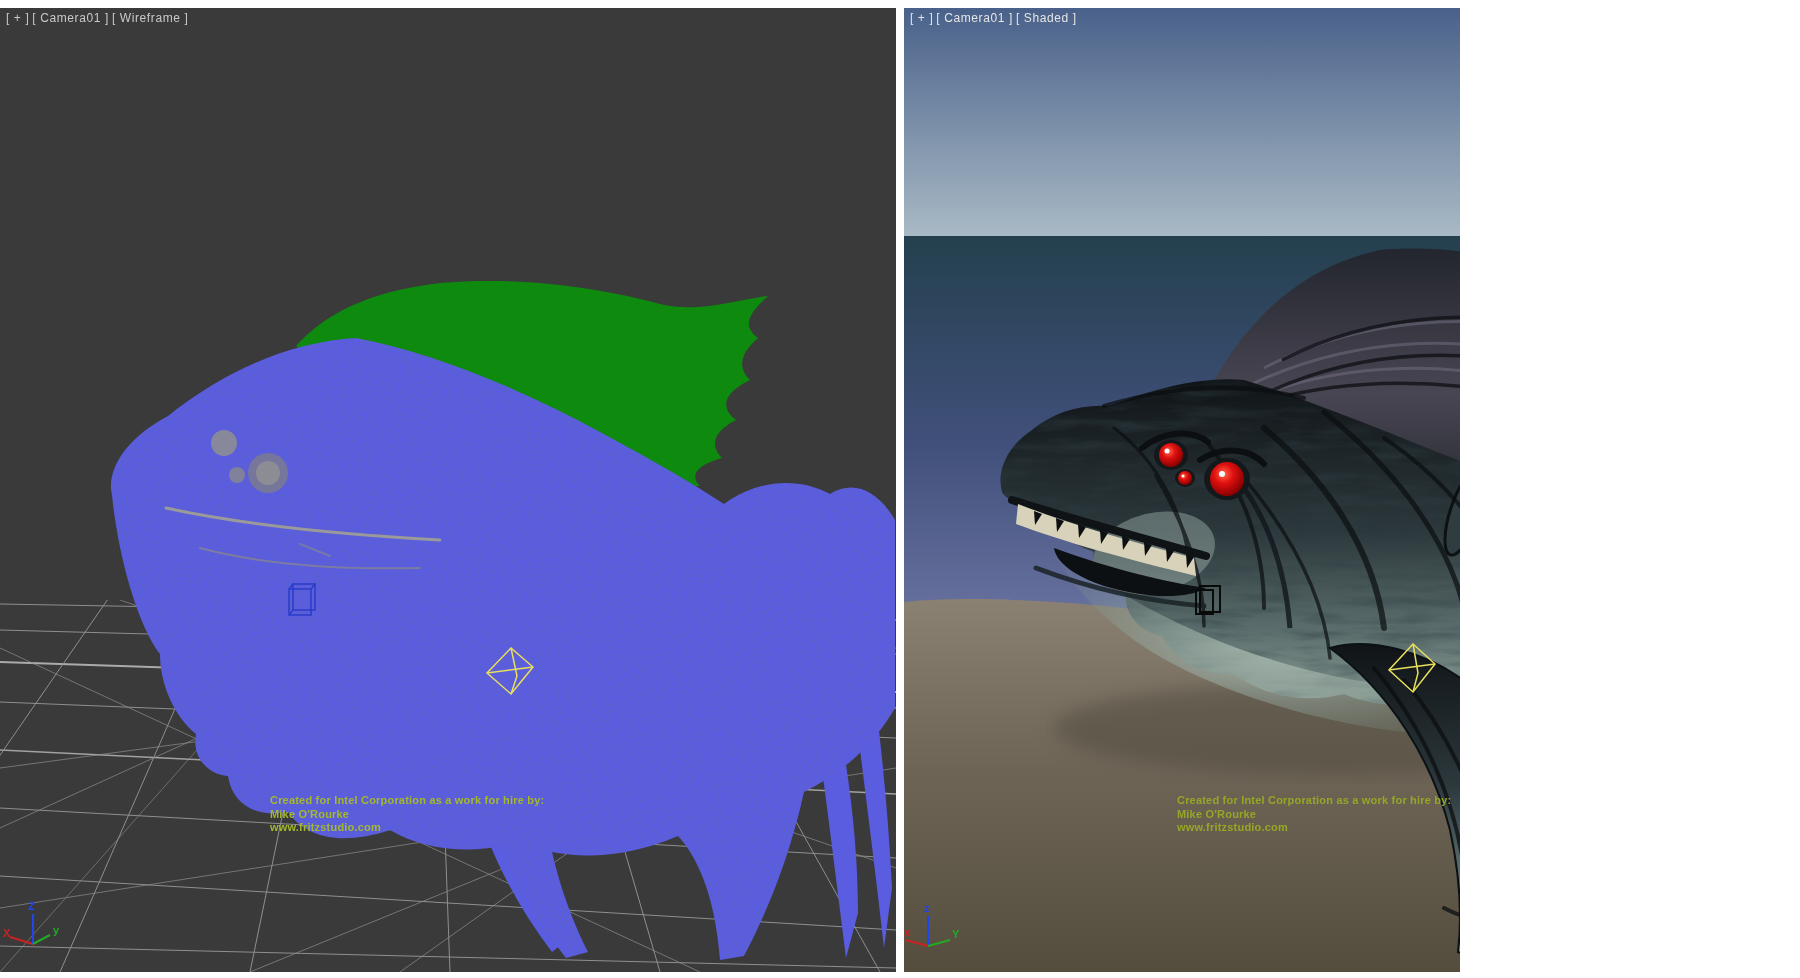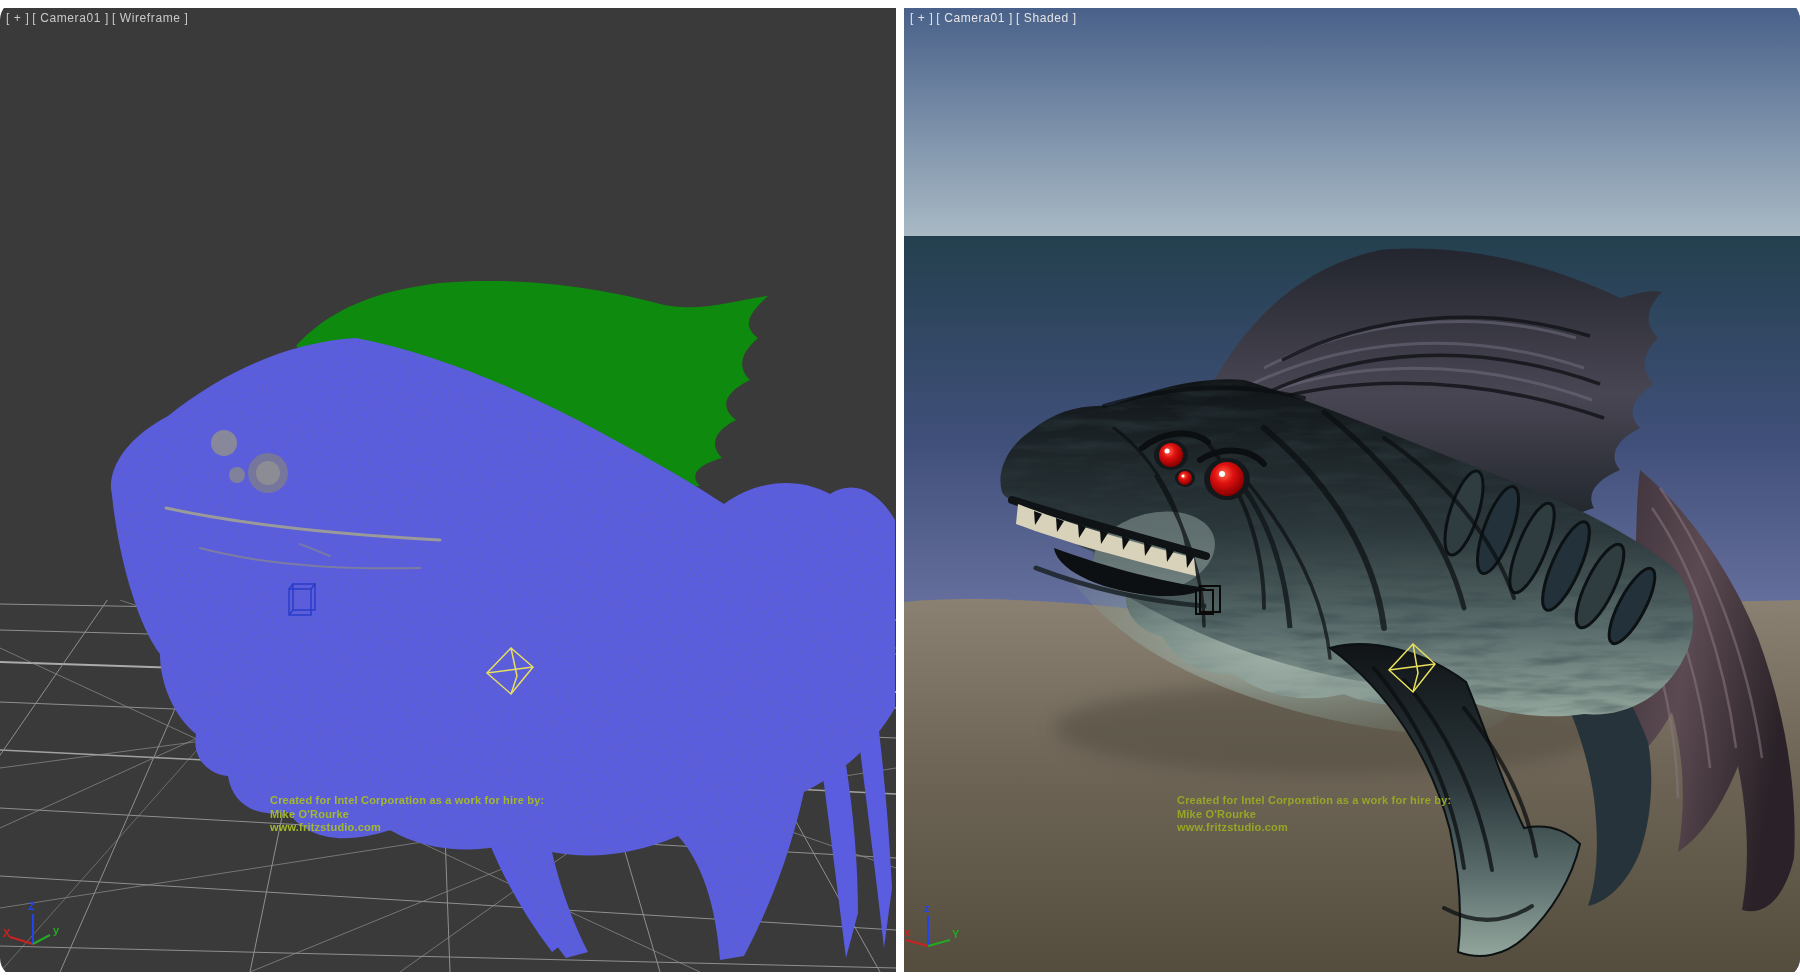--- a/index.html
+++ b/index.html
@@ -1,17 +1,17 @@
 <!DOCTYPE html>
 <html><head>
 <meta charset="utf-8">
 <style>
   html,body{margin:0;padding:0;background:#ffffff;}
-  .stage{position:relative;width:1800px;height:978px;background:#ffffff;overflow:hidden;
-         font-family:"Liberation Sans",sans-serif;border-radius:20px;}
+  .stage{position:relative;width:1460px;height:978px;background:#ffffff;overflow:hidden;
+         font-family:"Liberation Sans",sans-serif;}
   .viewport{position:absolute;top:8px;height:964px;width:896px;overflow:hidden;}
   #vp-left{left:0;background:#3a3a3a;}
   #vp-right{left:904px;background:#46608a;}
   .divider{position:absolute;left:896px;top:0;width:8px;height:978px;background:#ffffff;}
   .vp-svg{position:absolute;left:0;top:0;width:896px;height:964px;display:block;}
   .vp-label{position:absolute;top:3px;left:6px;font-size:12px;letter-spacing:.6px;
             color:#c9c9c9;white-space:nowrap;z-index:5;cursor:default;}
   #vp-right .vp-label{color:#e5e5e5;}
   .vp-label span{margin-right:3px;}
   .credit{position:absolute;z-index:4;font-size:11px;font-weight:bold;line-height:13.5px;

